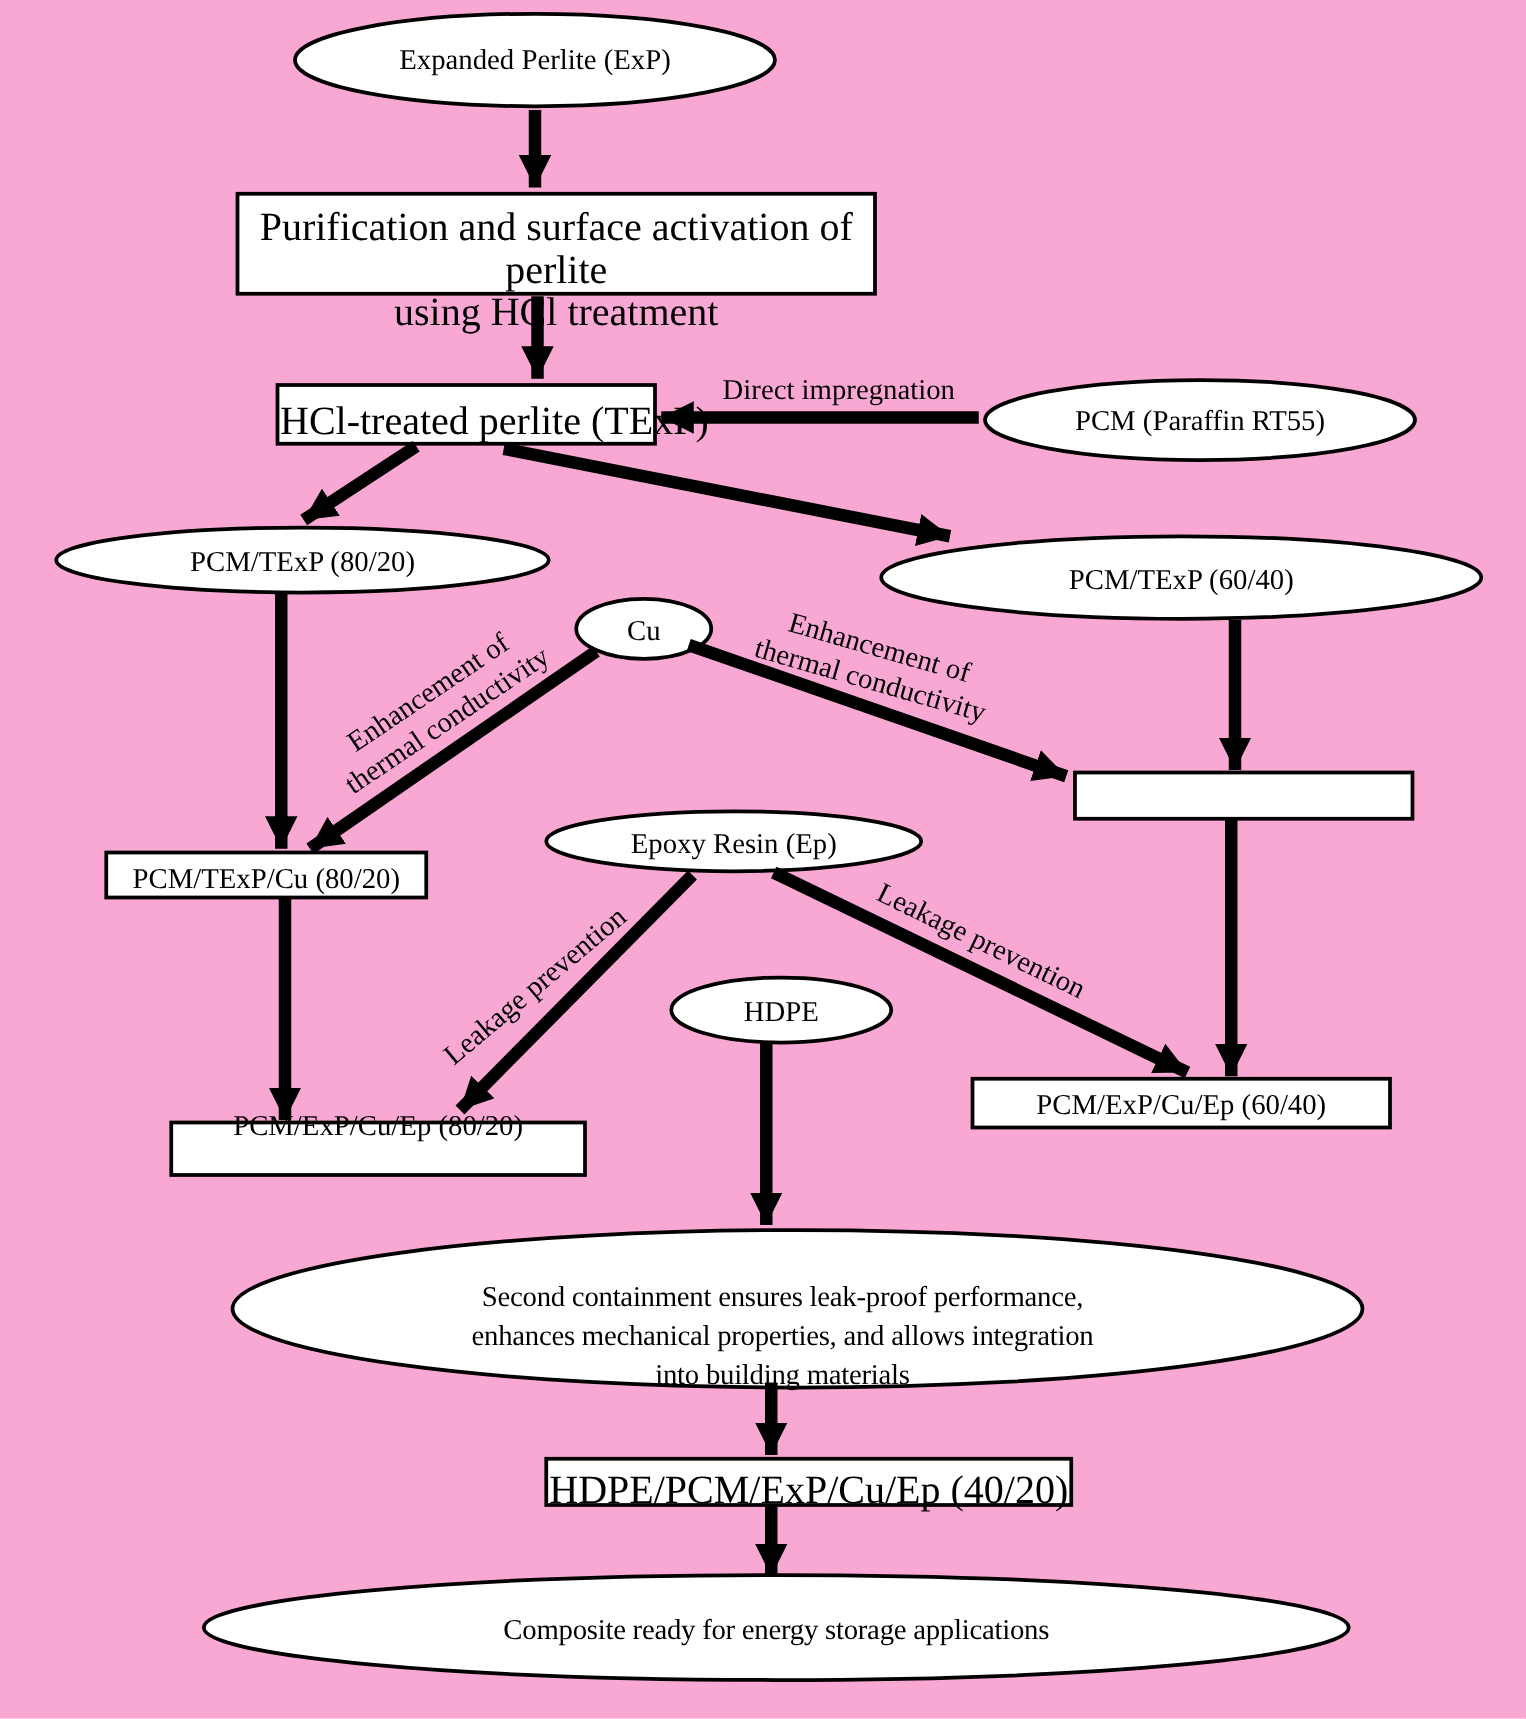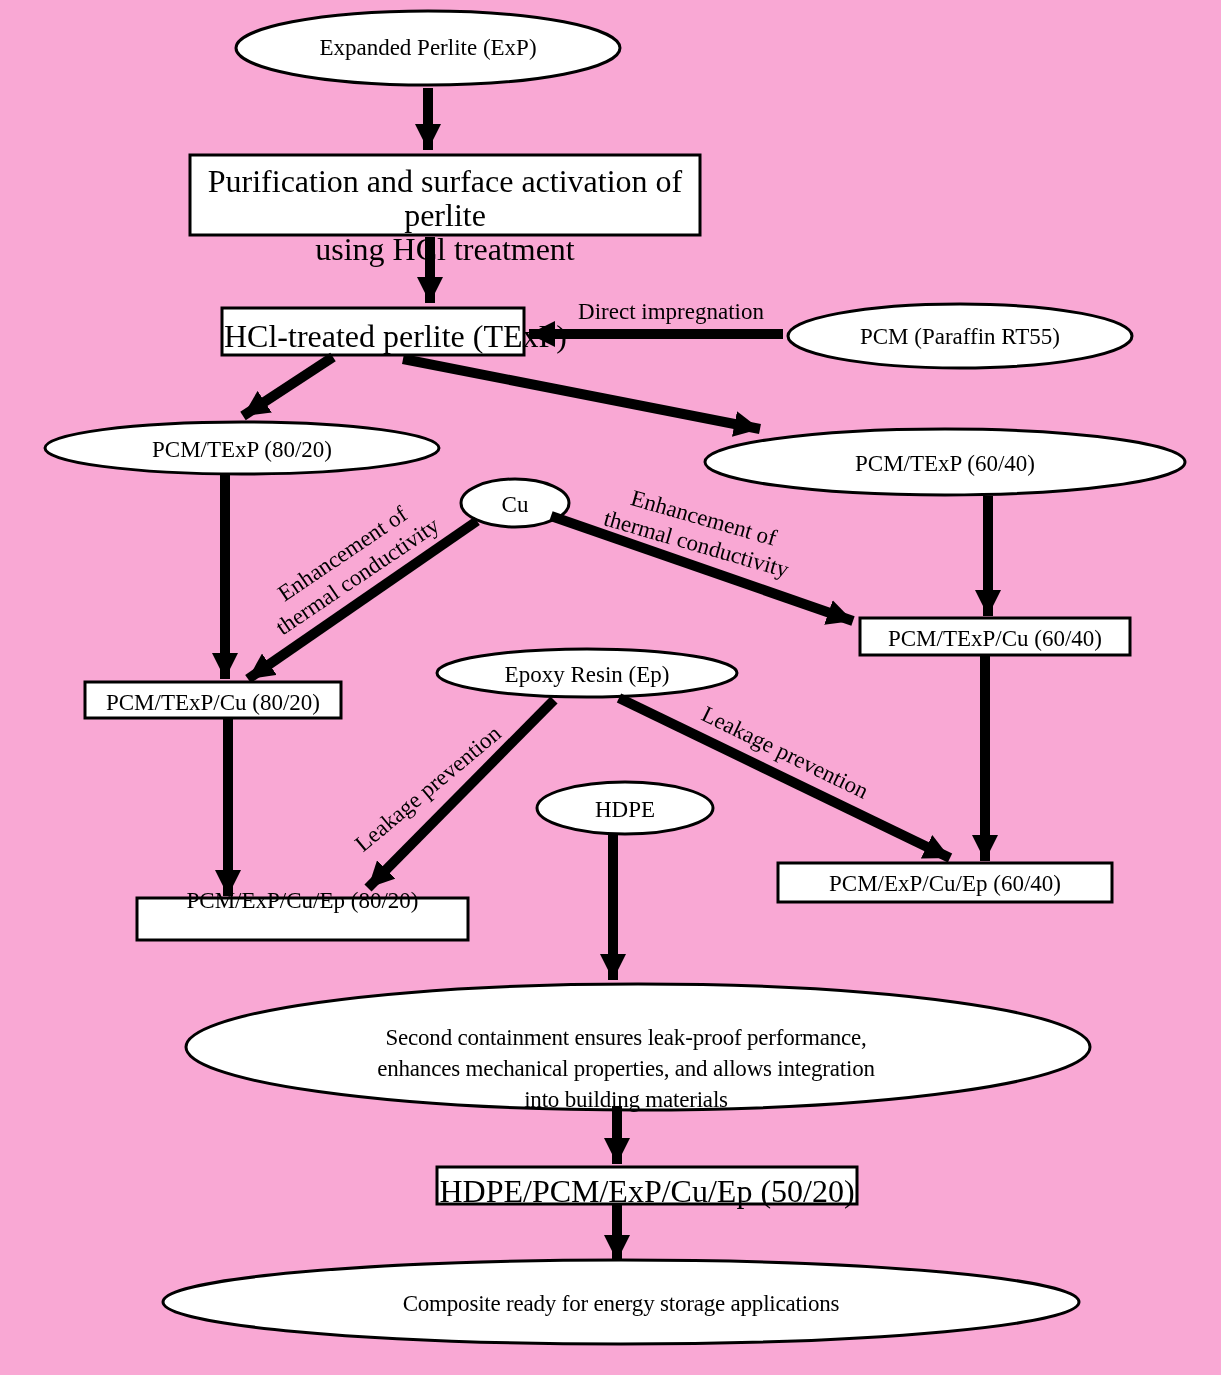--- a/index.html
+++ b/index.html
@@ -100,37 +100,36 @@
     <div>thermal conductivity</div>
   </div>
 
   <div class="lbl rot lh27" style="left:580px;top:504px;width:240px;transform:rotate(16deg);">
     <div>Enhancement of</div>
     <div>thermal conductivity</div>
   </div>
 
   <div class="lbl" style="left:87px;top:689px;width:252px;">PCM/TExP/Cu (80/20)</div>
 
-  <div class="lbl" style="left:862px;top:625px;width:266px;">PCM/TExP/Cu (60/40)</div>
 
   <div class="lbl" style="left:439px;top:661px;width:296px;">Epoxy Resin (Ep)</div>
 
   <div class="lbl rot" style="left:318px;top:775px;width:220px;transform:rotate(-40deg);">Leakage prevention</div>
 
   <div class="lbl rot" style="left:675px;top:739px;width:220px;transform:rotate(26deg);">Leakage prevention</div>
 
   <div class="lbl" style="left:539px;top:796px;width:172px;">HDPE</div>
 
   <div class="lbl" style="left:139px;top:887px;width:327px;">PCM/ExP/Cu/Ep (80/20)</div>
 
   <div class="lbl" style="left:780px;top:870px;width:330px;">PCM/ExP/Cu/Ep (60/40)</div>
 
   <div class="lbl cond lh31 wrap" style="left:276px;top:1001px;width:700px;margin-top:21px;">
     <div>Second containment ensures leak-proof performance,</div>
     <div>enhances mechanical properties, and allows integration</div>
     <div>into building materials</div>
   </div>
 
-  <div class="lbl f24" style="left:439px;top:1173px;width:416px;">HDPE/PCM/ExP/Cu/Ep (50/20)</div>
+  <div class="lbl f24" style="left:439px;top:1173px;width:416px;">HDPE/PCM/ExP/Cu/Ep (40/20)</div>
 
   <div class="lbl cond" style="left:291px;top:1290px;width:660px;">Composite ready for energy storage applications</div>
 
 </div>
 
 </body></html>

